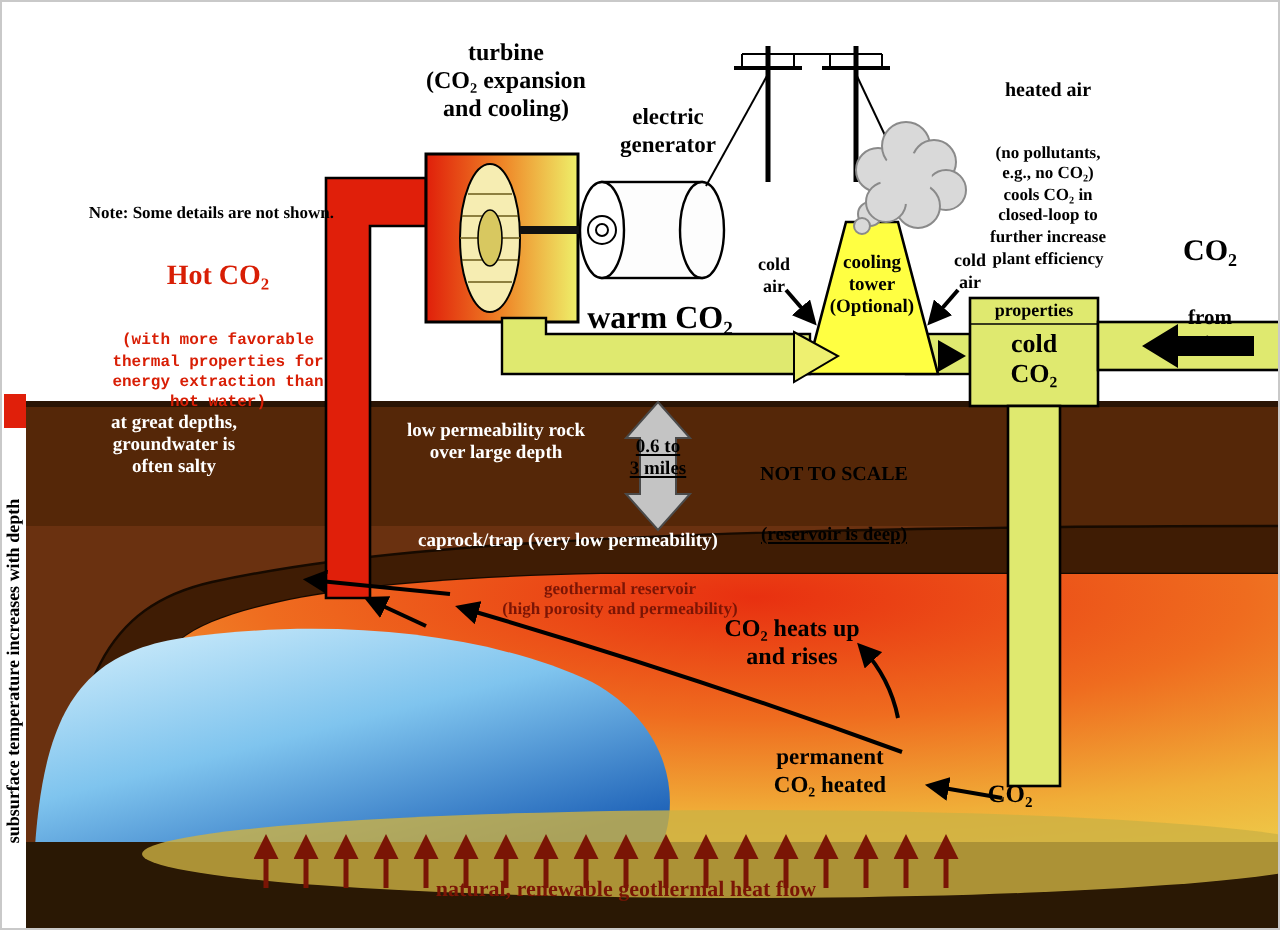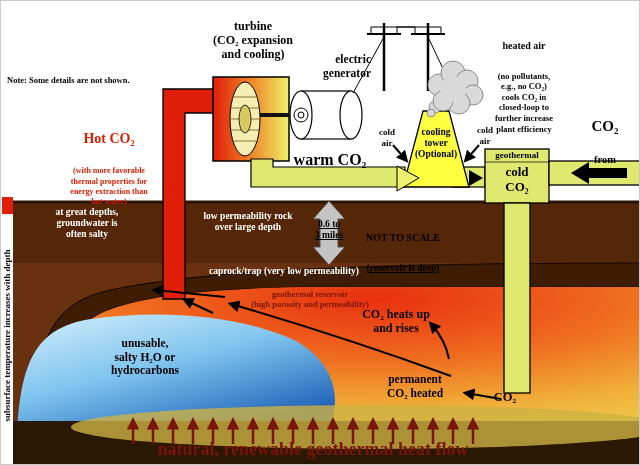--- a/index.html
+++ b/index.html
@@ -157,42 +157,42 @@
     <line x1="392" y1="443" x2="392" y2="421"></line>
     <line x1="412" y1="443" x2="412" y2="421"></line>
     <line x1="432" y1="443" x2="432" y2="421"></line>
     <line x1="452" y1="443" x2="452" y2="421"></line>
     <line x1="472" y1="443" x2="472" y2="421"></line>
   </g>
 
   <rect x="1" y="196" width="11" height="17" fill="#e01f0a"></rect>
 </svg>
 
-<div class="lbl left" style="left:6px; top:74px; width:160px; font-size:8.5px;">Note: Some details are not shown.</div>
+<div class="lbl left" style="left:6px; top:100px; width:160px; font-size:8.5px;text-align:right;">Note: Some details are not shown.</div>
 
 <div class="lbl" style="left:190px; top:18px; width:124px; font-size:12px;">turbine
 (CO₂ expansion
 and cooling)</div>
 
-<div class="lbl" style="left:296px; top:52px; width:74px; font-size:11.5px;text-align:right;">electric
+<div class="lbl" style="left:296px; top:52px; width:74px; font-size:11.5px;">electric
 generator</div>
 
 <div class="lbl" style="left:470px; top:20px; width:106px;text-align:center;">
   <span class="blk" style="font-size:10px;">heated air</span>
   <span class="blk" style="font-size:8.5px; line-height:1.25;">(no pollutants,
 e.g., no CO₂)
 cools CO₂ in
 closed-loop to
 further increase
 plant efficiency</span>
 </div>
 
 <div class="lbl red" style="left:32px; top:111px; width:152px;">
   <span class="blk" style="font-size:14px;">Hot CO₂</span>
-  <span class="blk" style="font-size:8px; line-height:1.3;">(with more favorable
+  <span class="blk" style="font-size:8px; line-height:1.3;font-family:Liberation Mono, monospace;">(with more favorable
 thermal properties for
 energy extraction than
 hot water)</span>
 </div>
 
 <div class="lbl" style="left:572px; top:98px; width:64px;">
   <span class="blk" style="font-size:15px;">CO₂</span>
   <span class="blk" style="font-size:10.5px;">from
 emitter</span>
 </div>
@@ -202,54 +202,51 @@
 
 <div class="lbl" style="left:468px; top:124px; width:32px; font-size:9px;">cold
 air</div>
 
 <div class="lbl" style="left:404px; top:126px; width:62px; font-size:9.5px;">cooling
 tower
 (Optional)</div>
 
 <div class="lbl" style="left:286px; top:150px; width:86px; font-size:16px;">warm CO₂</div>
 
-<div class="lbl" style="left:485px; top:149px; width:62px; font-size:9px;">geothermal</div>
+<div class="lbl" style="left:485px; top:149px; width:62px; font-size:9px;">properties</div>
 
 <div class="lbl" style="left:485px; top:163px; width:62px; font-size:13px;">cold
 CO₂</div>
 
 <div class="lbl white" style="left:24px; top:206px; width:124px; font-size:9.5px;">at great depths,
 groundwater is
 often salty</div>
 
 <div class="lbl white" style="left:180px; top:210px; width:134px; font-size:9.5px;">low permeability rock
 over large depth</div>
 
 <div class="lbl" style="left:304px; top:218px; width:48px; font-size:9.5px;text-decoration:underline;">0.6 to
 3 miles</div>
 
-<div class="lbl" style="left:340px; top:212px; width:124px;">
+<div class="lbl" style="left:354px; top:212px; width:124px;">
   <span class="blk" style="font-size:10px;">NOT TO SCALE</span>
   <span class="blk underline" style="font-size:9.5px;">(reservoir is deep)</span>
 </div>
 
 <div class="lbl white" style="left:168px; top:265px; width:230px; font-size:9.5px;">caprock/trap (very low permeability)</div>
 
 <div class="lbl darkred" style="left:214px; top:288px; width:190px; font-size:8.5px;">geothermal reservoir
 (high porosity and permeability)</div>
 
 <div class="lbl" style="left:338px; top:306px; width:114px; font-size:12px;">CO₂ heats up
 and rises</div>
 
-<div class="lbl" style="left:76px; top:336px; width:136px; font-size:11.5px;">unusable,
-salty H₂O or
-hydrocarbons</div>
 
 <div class="lbl" style="left:356px; top:372px; width:116px; font-size:11.5px;">permanent
 CO₂ heated</div>
 
 <div class="lbl" style="left:481px; top:389px; width:46px; font-size:12.5px;">CO₂</div>
 
-<div class="lbl maroon" style="left:128px; top:438px; width:368px; font-size:18px;">natural, renewable geothermal heat flow</div>
+<div class="lbl maroon" style="left:128px; top:438px; width:368px; font-size:11px;">natural, renewable geothermal heat flow</div>
 
 <div class="lbl" style="left:-123px; top:328px; width:260px; height:13px; font-size:9px; transform:rotate(-90deg);">subsurface temperature increases with depth</div>
 
 </div>
 
 </body></html>

